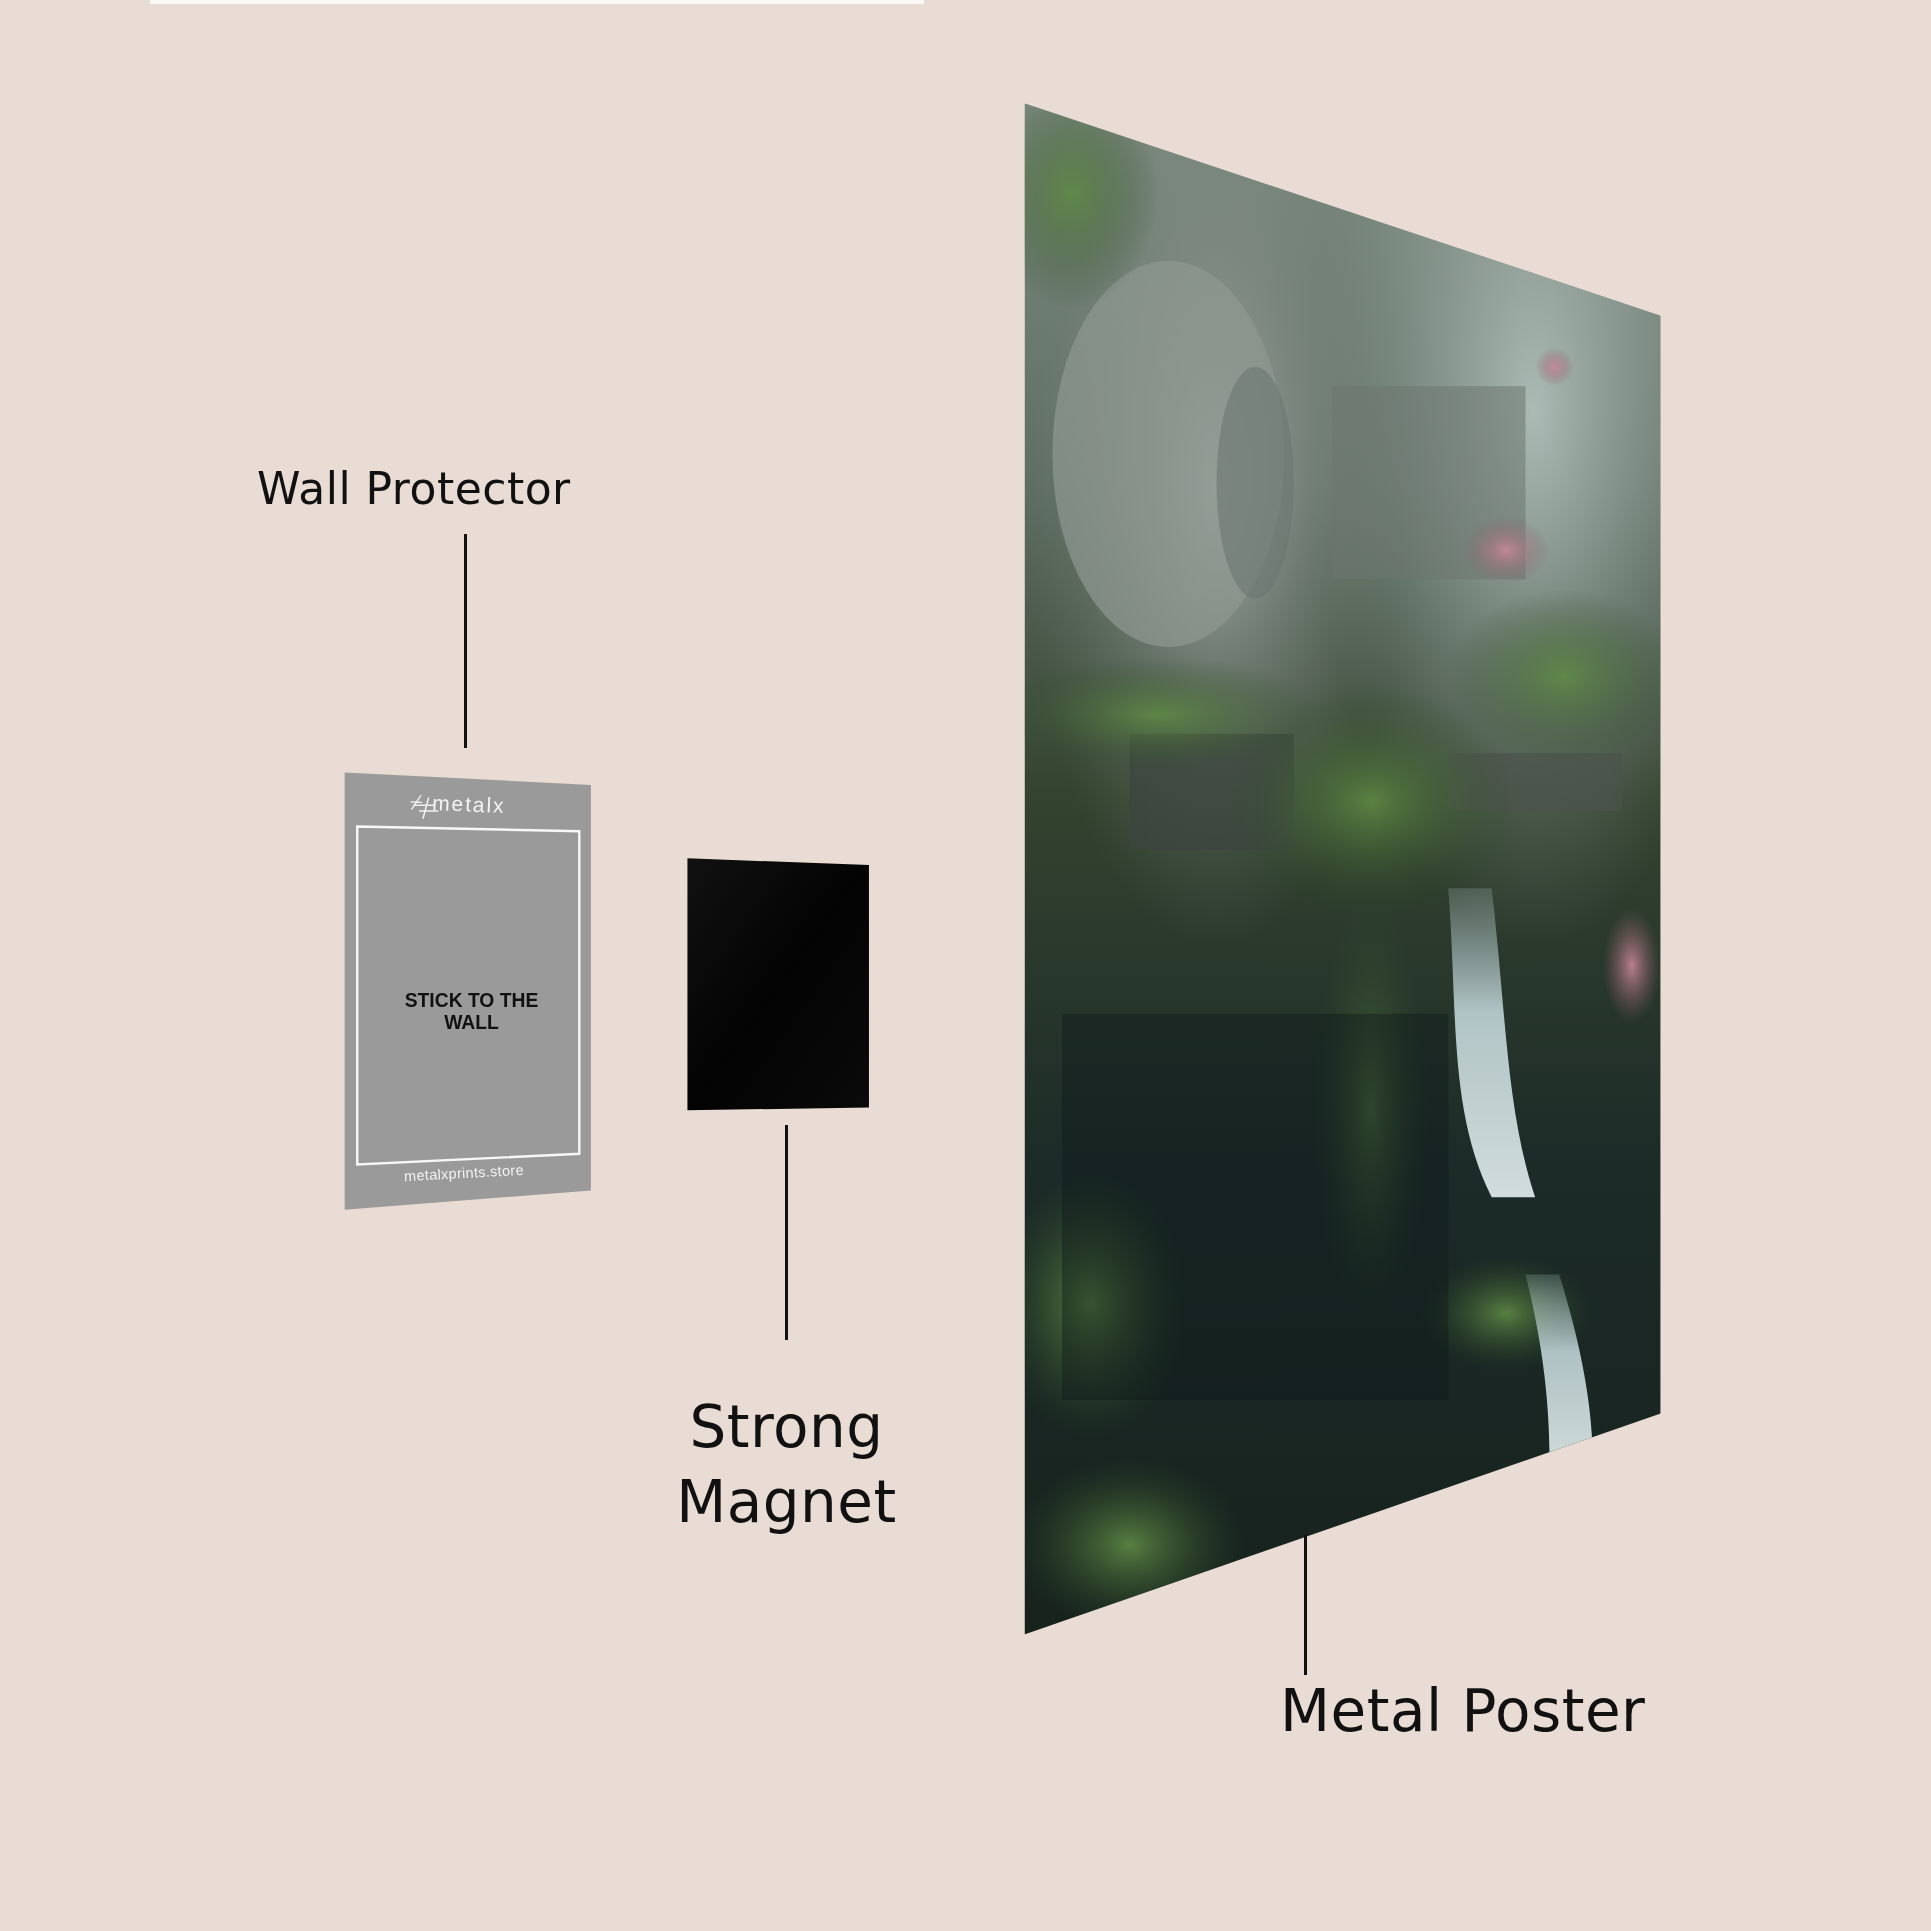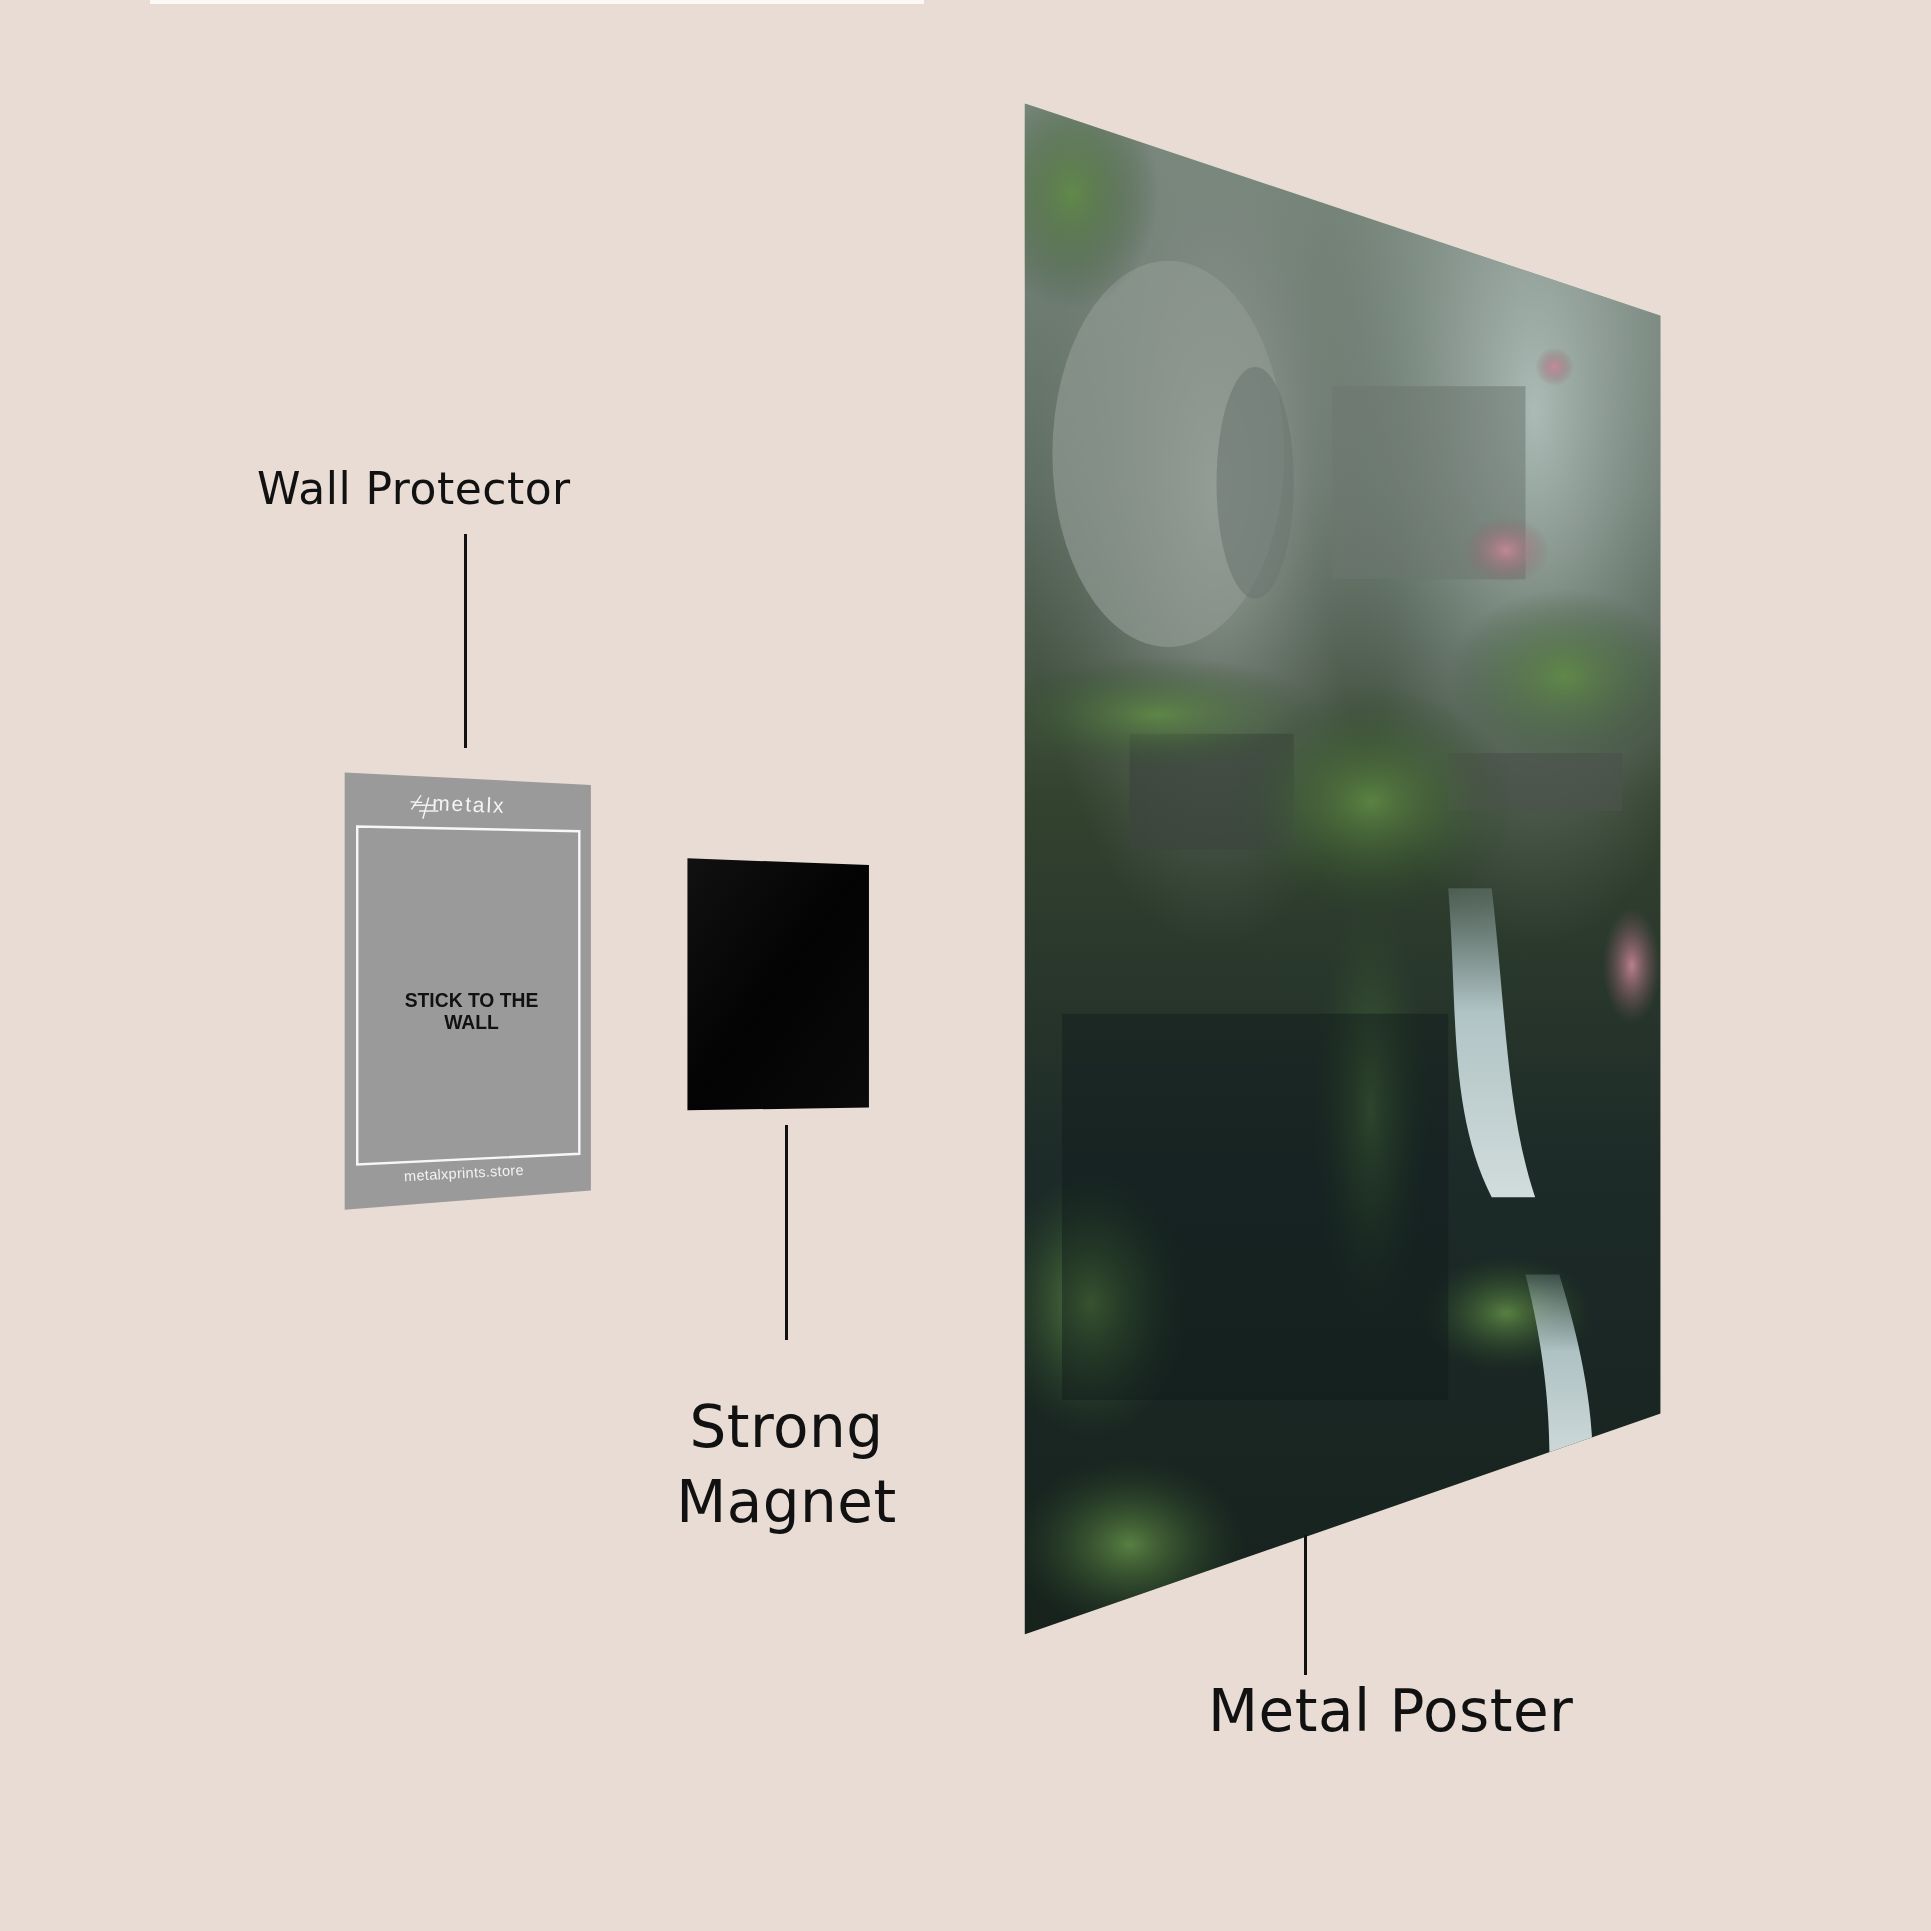--- a/index.html
+++ b/index.html
@@ -8,21 +8,21 @@
     background:#e8dcd4;
     font-family:"DejaVu Sans","Liberation Sans",sans-serif;
   }
   .top-strip { position:absolute; left:150px; top:0; width:774px; height:3.9px; background:#fbf8f5; }
   .label {
     position:absolute; color:#111111; font-family:"DejaVu Sans","Liberation Sans",sans-serif;
     font-weight:400; white-space:nowrap; letter-spacing:0.5px; line-height:1;
   }
   .label-wall { left:257px; top:467px; font-size:44px; }
   .label-magnet { left:666px; top:1350px; font-size:58px; text-align:center; width:241px; line-height:75px;margin-top:40px; }
-  .label-poster { left:1208px; top:1682px; font-size:58px; }
+  .label-poster { left:1280px; top:1682px; font-size:58px; }
   .connector { position:absolute; width:2.9px; background:#111111; }
   .c-wall { left:464px; top:534px; height:214px; }
   .c-magnet { left:785px; top:1125px; height:215px; }
   .c-poster { left:1304px; top:1535px; height:140px; }
   svg.scene { position:absolute; left:0; top:0; width:1931px; height:1931px; }
   .protector-text { position:absolute; font-family:"Liberation Sans","DejaVu Sans",sans-serif; }
   .stick { left:375px; top:980px; font-size:19.3px; font-weight:700; color:#111; transform:rotate(0deg); width:193px; text-align:center;margin-top:10px; }
   .brand { left:410px; top:792px; font-size:21px; color:#f4f4f4; letter-spacing:1.9px; transform:rotate(2.5deg); }
   .site { left:404px; top:1165px; font-size:14.5px; color:#f2f2f2; transform:rotate(-3deg); letter-spacing:0.3px; }
 </style>

